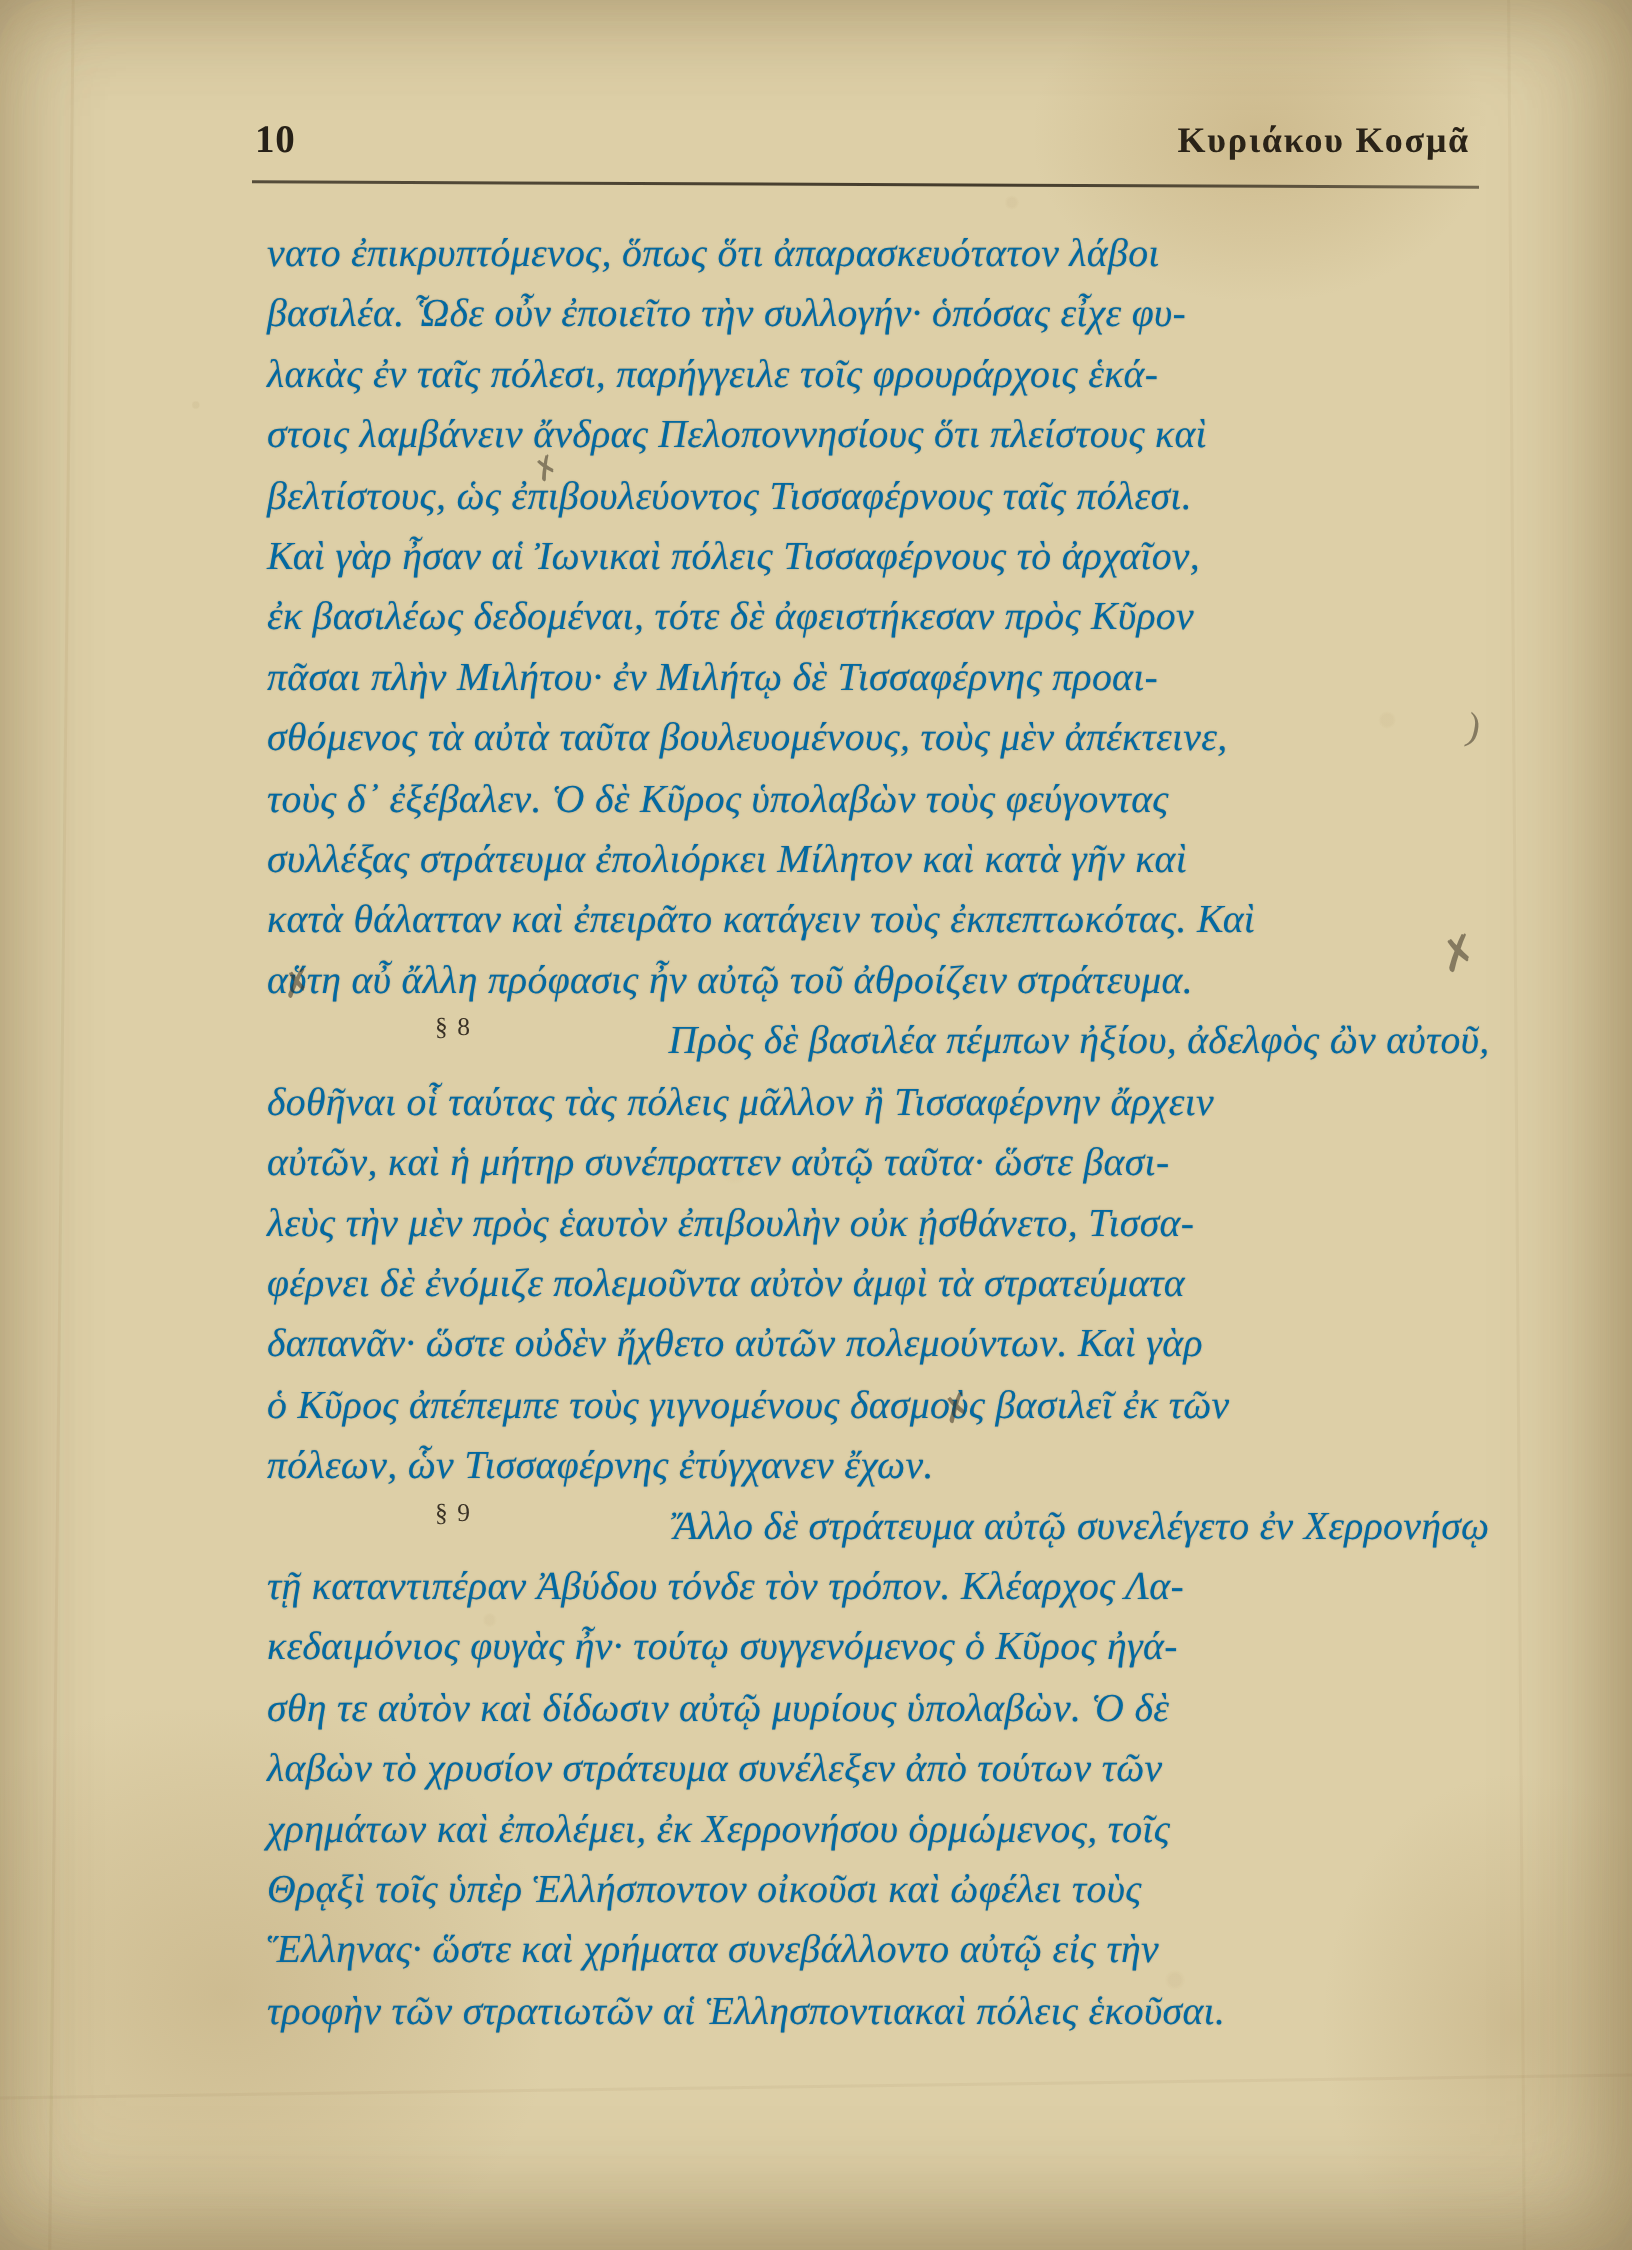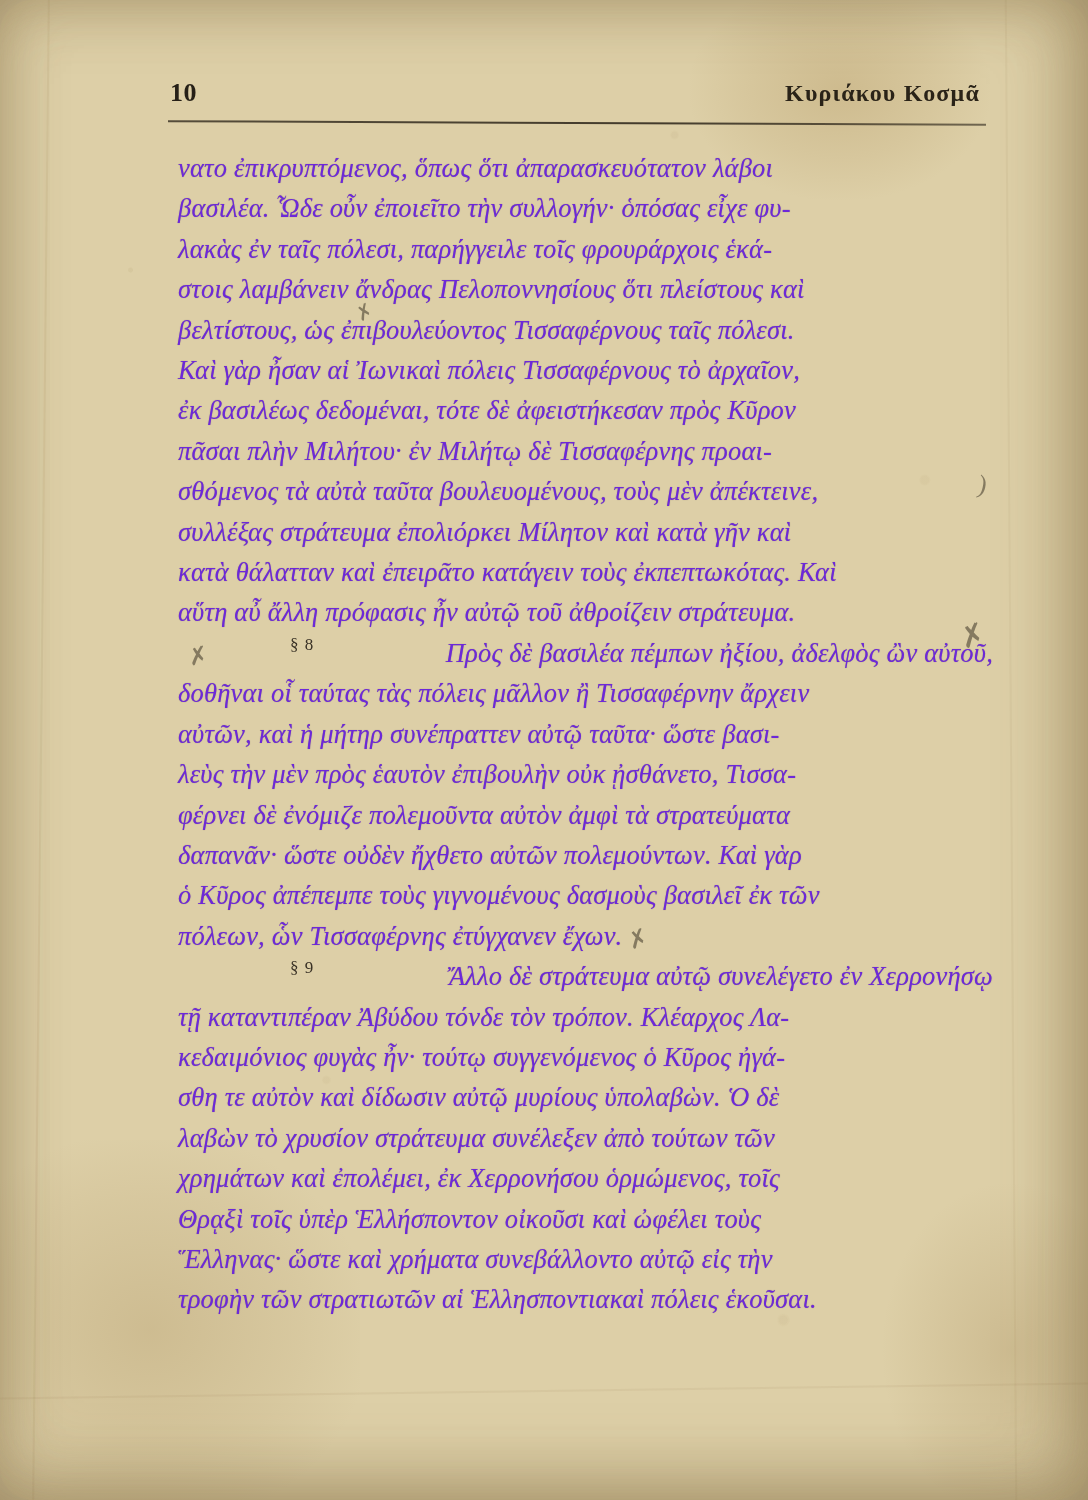--- a/index.html
+++ b/index.html
@@ -125,21 +125,21 @@
   }
   .para {
     position: relative;
     margin: 0 0 0 0;
   }
   .line {
     font-family: "Liberation Serif", serif;
     font-style: italic;
     font-size: 26.5px;
     line-height: 40.4px;
-    color: #6d28d9;
+    color: #0369a1;
     white-space: pre;
     letter-spacing: 0.2px;
     text-shadow: 0 0 1px rgba(35,30,20,0.35);
   }
   .line.just {
     display: flex;
     justify-content: space-between;
     white-space: normal;
   }
   .line.just > span { display: inline-block; }
@@ -190,20 +190,21 @@
           <span>νατο ἐπικρυπτόμενος, ὅπως ὅτι ἀπαρασκευότατον λάβοι</span>
         </div>
       <div class="line"><span>βασιλέα. Ὧδε οὖν ἐποιεῖτο τὴν συλλογήν· ὁπόσας εἶχε φυ-</span></div>
       <div class="line"><span>λακὰς ἐν ταῖς πόλεσι, παρήγγειλε τοῖς φρουράρχοις ἑκά-</span></div>
       <div class="line"><span>στοις λαμβάνειν ἄνδρας Πελοποννησίους ὅτι πλείστους καὶ</span></div>
       <div class="line"><span>βελτίστους, ὡς ἐπιβουλεύοντος Τισσαφέρνους ταῖς πόλεσι.</span></div>
       <div class="line"><span>Καὶ γὰρ ἦσαν αἱ Ἰωνικαὶ πόλεις Τισσαφέρνους τὸ ἀρχαῖον,</span></div>
       <div class="line"><span>ἐκ βασιλέως δεδομέναι, τότε δὲ ἀφειστήκεσαν πρὸς Κῦρον</span></div>
       <div class="line"><span>πᾶσαι πλὴν Μιλήτου· ἐν Μιλήτῳ δὲ Τισσαφέρνης προαι-</span></div>
       <div class="line"><span>σθόμενος τὰ αὐτὰ ταῦτα βουλευομένους, τοὺς μὲν ἀπέκτεινε,</span></div>
+      <div class="line"><span>τοὺς δ᾽ ἐξέβαλεν. Ὁ δὲ Κῦρος ὑπολαβὼν τοὺς φεύγοντας</span></div>
       <div class="line"><span>συλλέξας στράτευμα ἐπολιόρκει Μίλητον καὶ κατὰ γῆν καὶ</span></div>
       <div class="line"><span>κατὰ θάλατταν καὶ ἐπειρᾶτο κατάγειν τοὺς ἐκπεπτωκότας. Καὶ</span></div>
       <div class="line"><span>αὕτη αὖ ἄλλη πρόφασις ἦν αὐτῷ τοῦ ἀθροίζειν στράτευμα.</span></div>
     </div>
 
     <div class="para">
       <div class="secmark" style="top: 2px;">§ 8</div>
       <div class="line indent"><span>Πρὸς δὲ βασιλέα πέμπων ἠξίου, ἀδελφὸς ὢν αὐτοῦ,</span></div>
       <div class="line"><span>δοθῆναι οἷ ταύτας τὰς πόλεις μᾶλλον ἢ Τισσαφέρνην ἄρχειν</span></div>
       <div class="line"><span>αὐτῶν, καὶ ἡ μήτηρ συνέπραττεν αὐτῷ ταῦτα· ὥστε βασι-</span></div>

